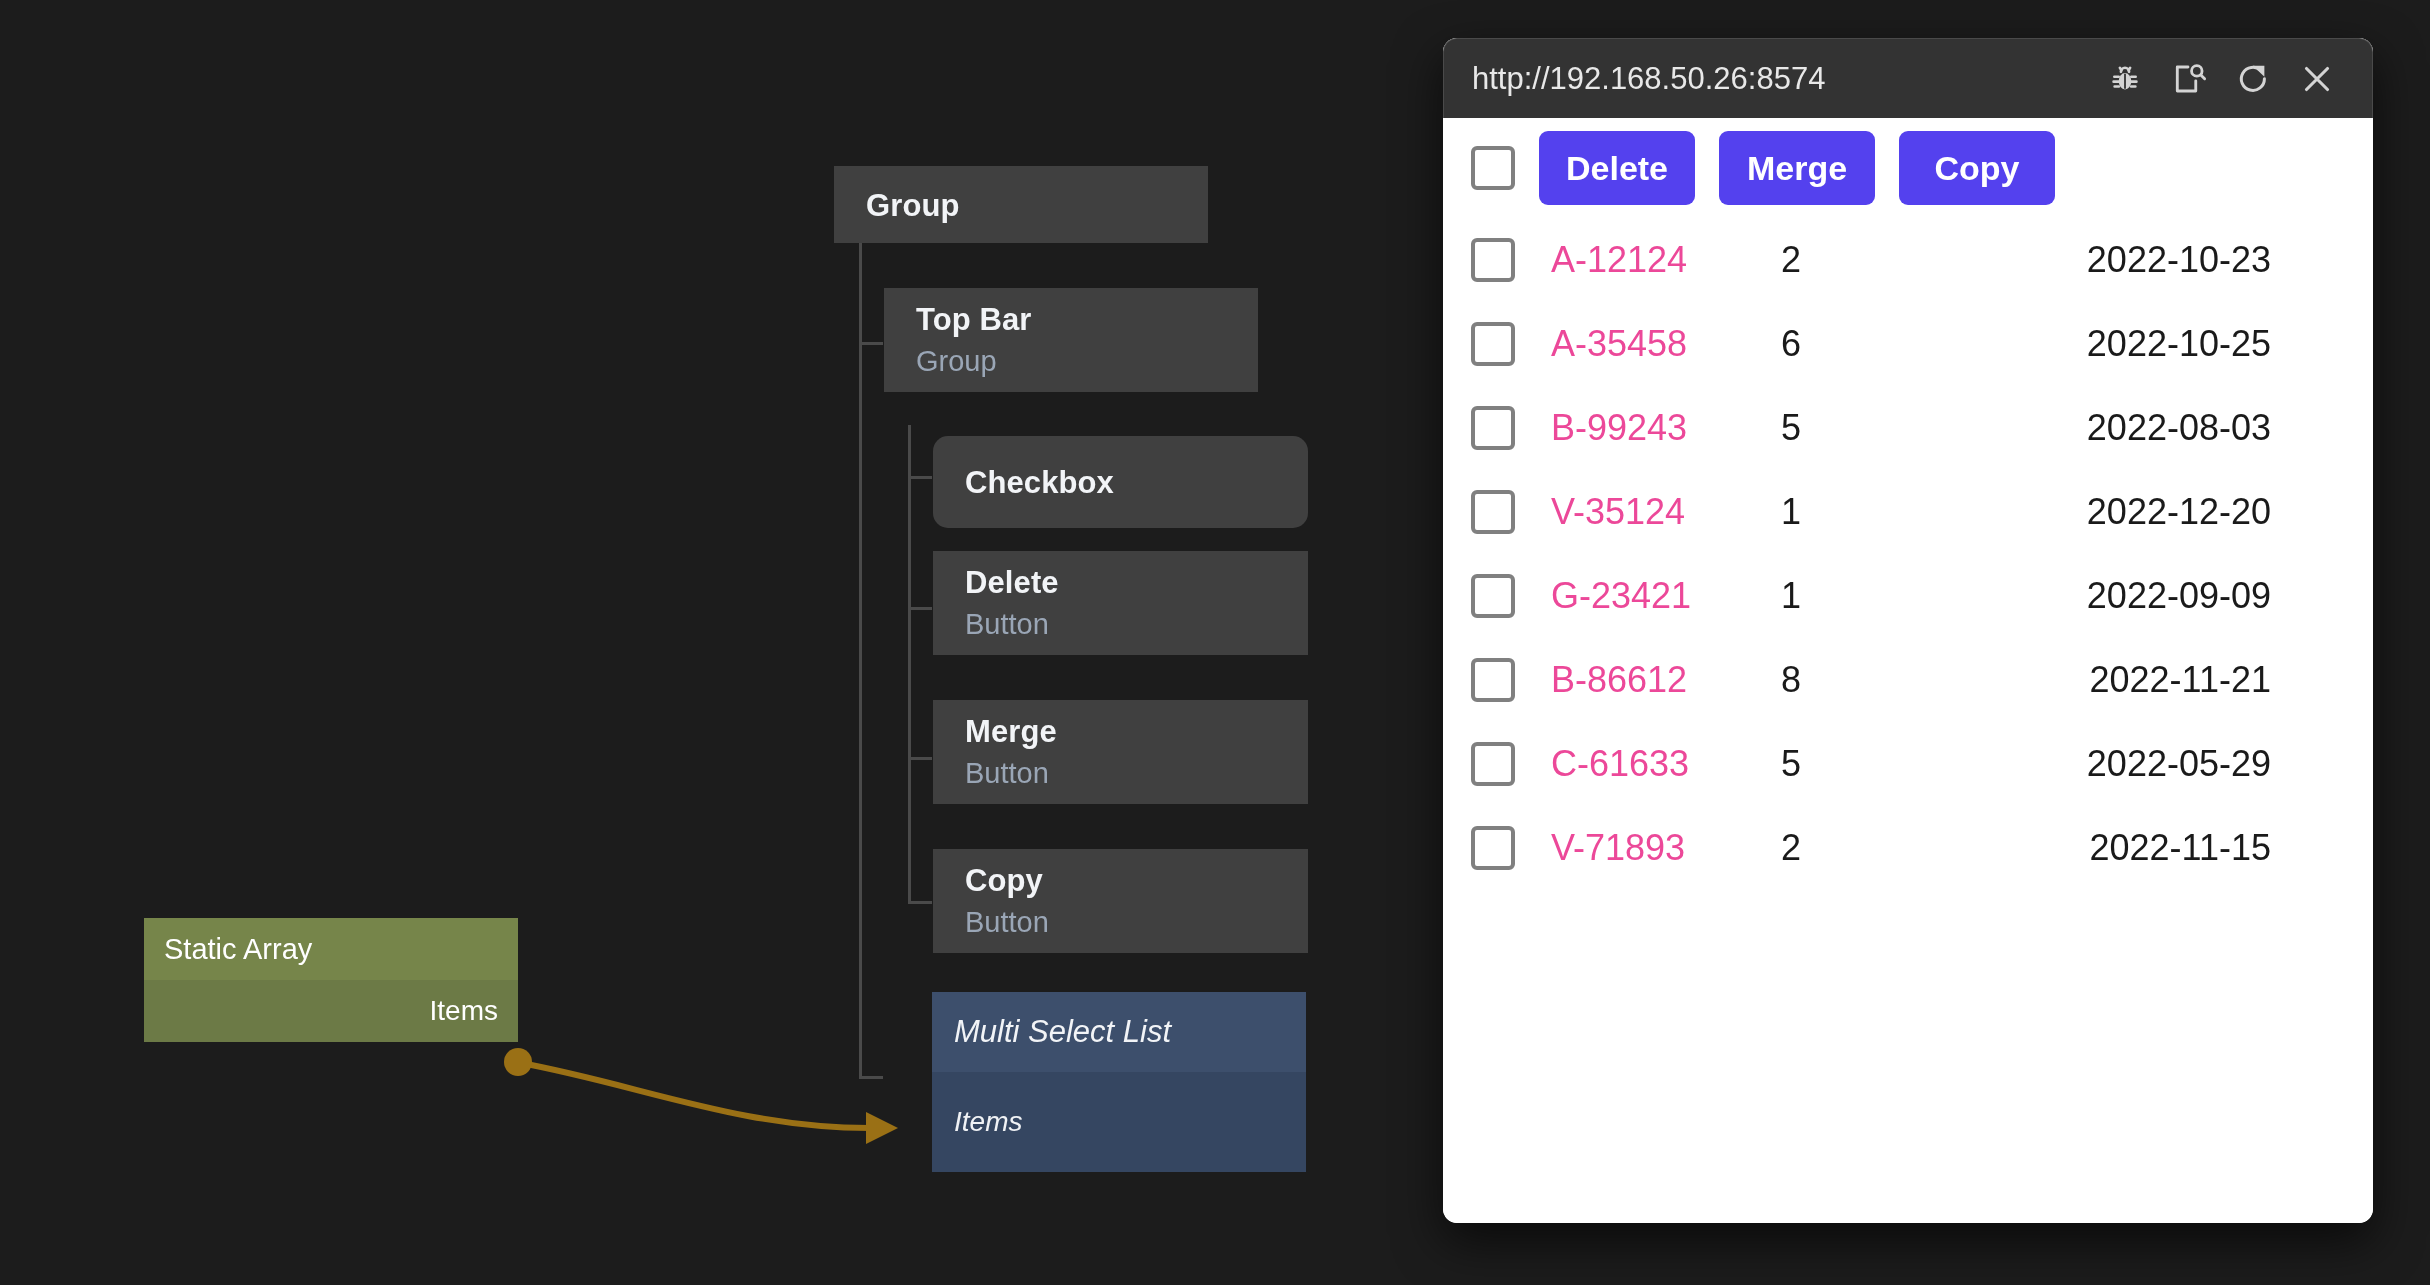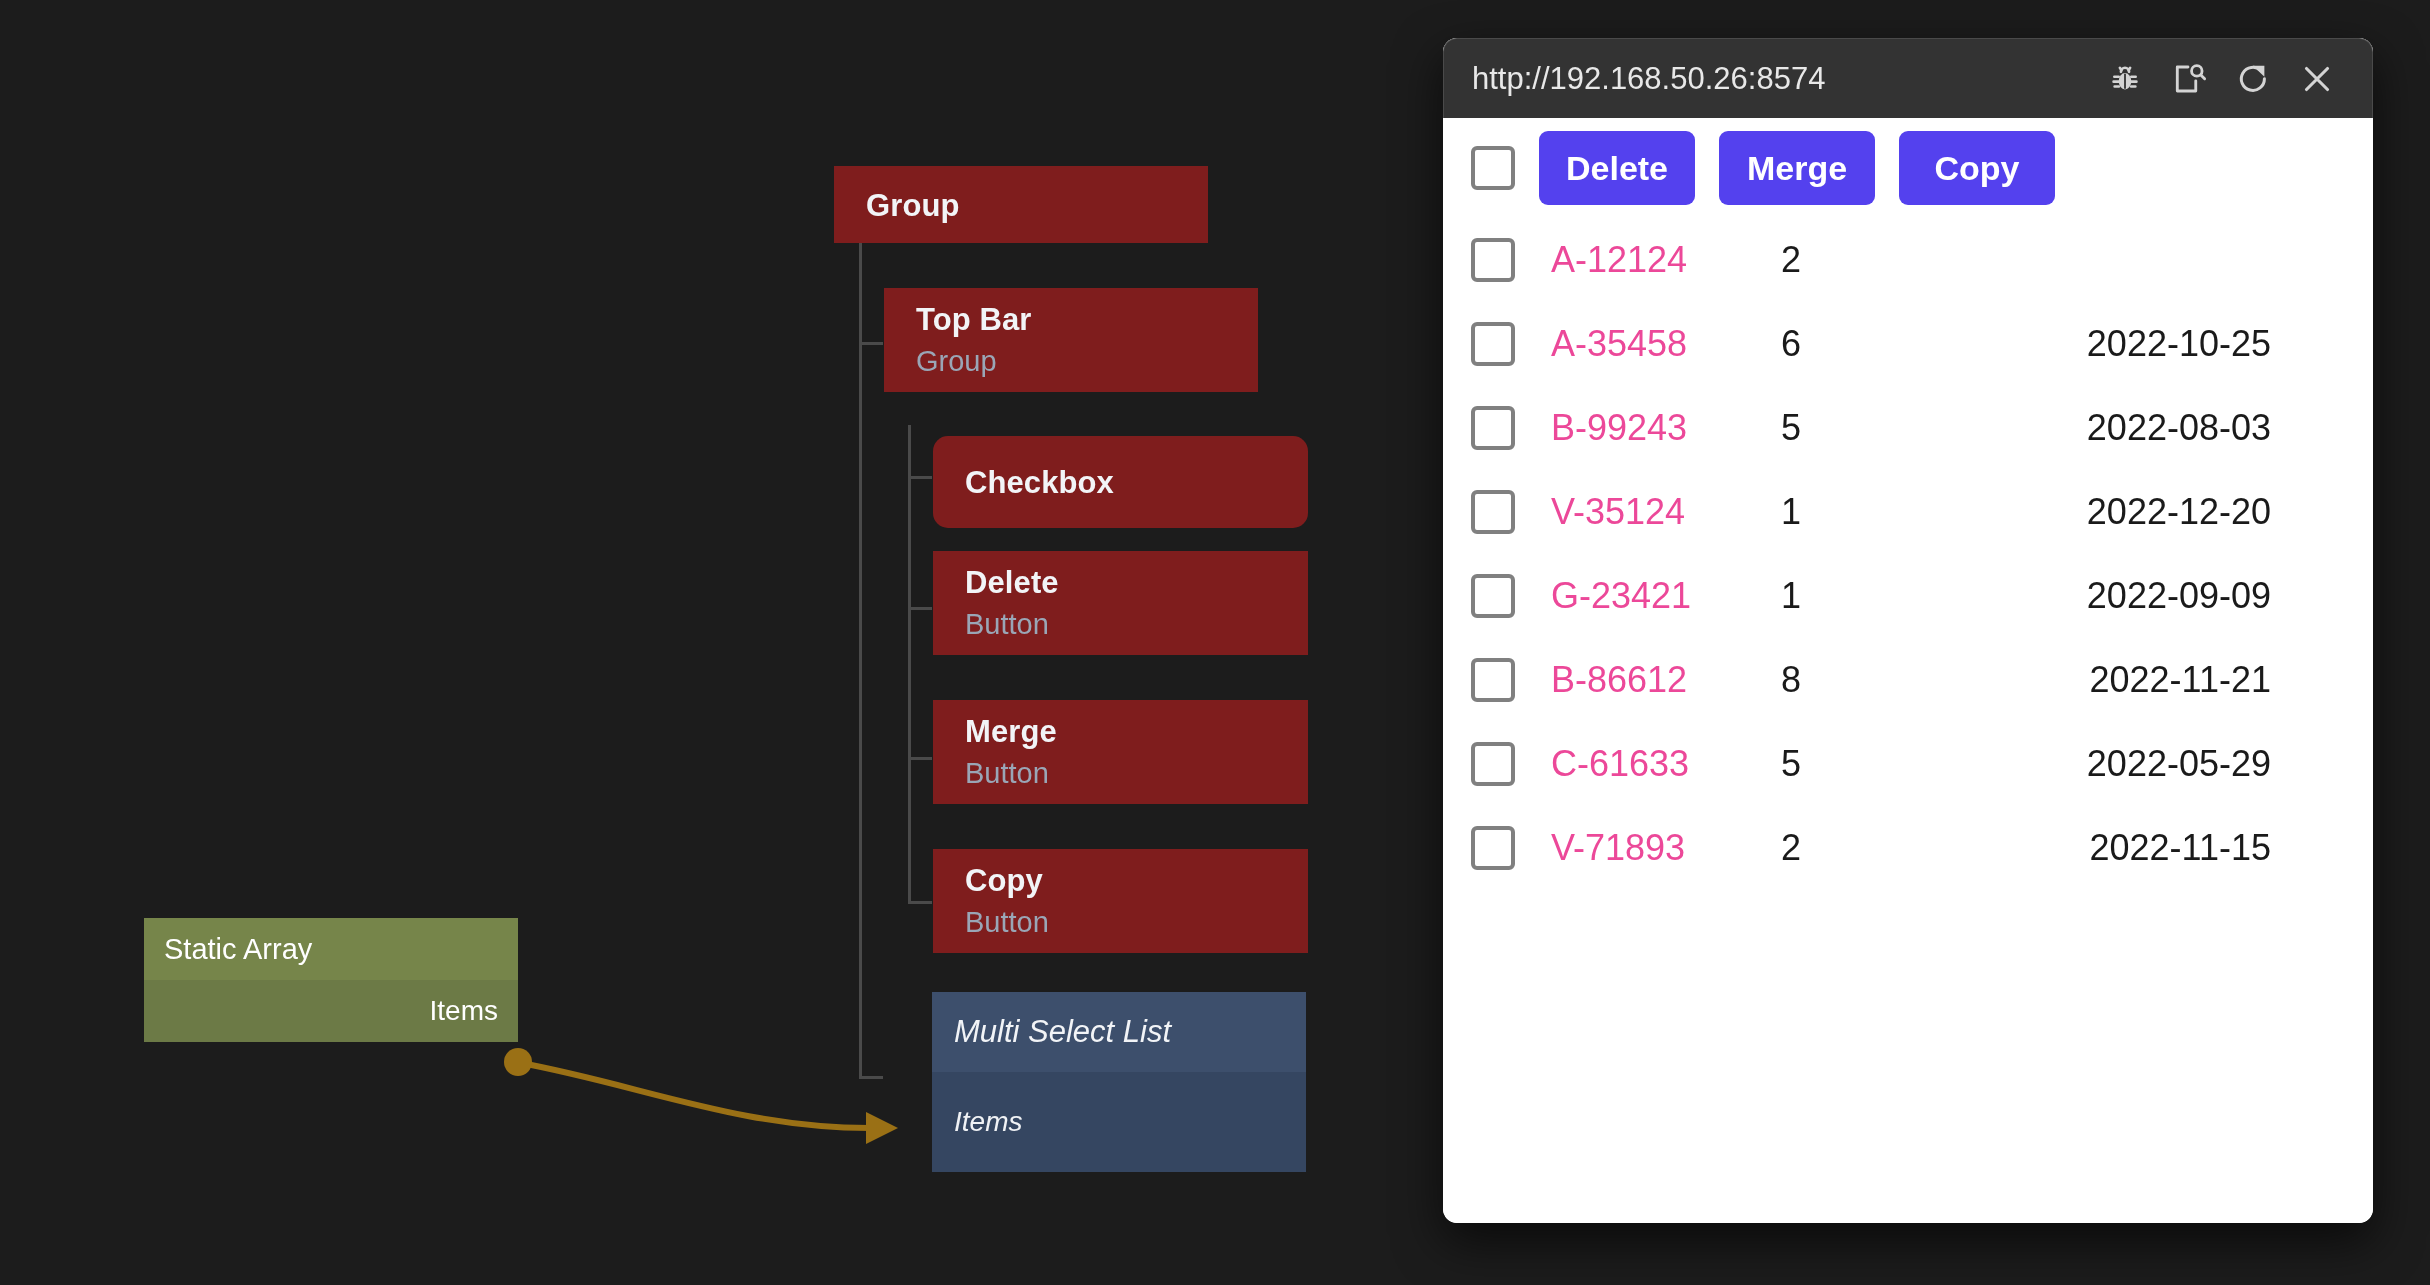--- a/index.html
+++ b/index.html
@@ -7,21 +7,21 @@
     width: 2430px; height: 1285px;
     background: #1c1c1c;
     font-family: "Liberation Sans", sans-serif;
     overflow: hidden;
   }
   #stage { position: relative; width: 2430px; height: 1285px; }
 
   
   .tree-node {
     position: absolute;
-    background: #7f1d1d;
+    background: #404040;
     color: #fff;
     padding: 4px;
   }
   .tree-node .tn-title {
     font-size: 31px;
     font-weight: 600;
     color: #f2f4f7;
     line-height: 1;
     letter-spacing: .1px;
   }
@@ -286,20 +286,21 @@
         <button class="tb-btn">Delete</button>
         <button class="tb-btn">Merge</button>
         <button class="tb-btn">Copy</button>
       </div>
 
       <div id="rows">
           <div class="row">
             <div class="cb"></div>
             <div class="c-id">A-12124</div>
             <div class="c-qty">2</div>
+            <div class="c-date">2022-10-23</div>
           </div>
           <div class="row">
             <div class="cb"></div>
             <div class="c-id">A-35458</div>
             <div class="c-qty">6</div>
             <div class="c-date">2022-10-25</div>
           </div>
           <div class="row">
             <div class="cb"></div>
             <div class="c-id">B-99243</div>

